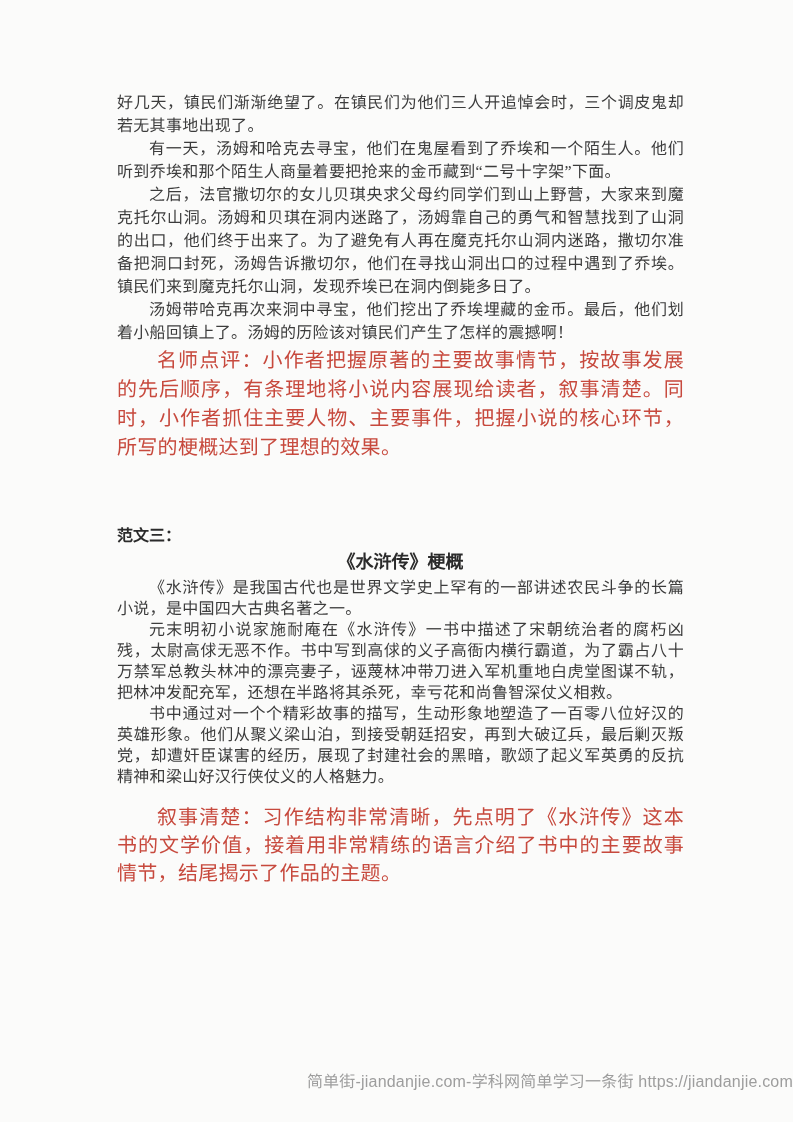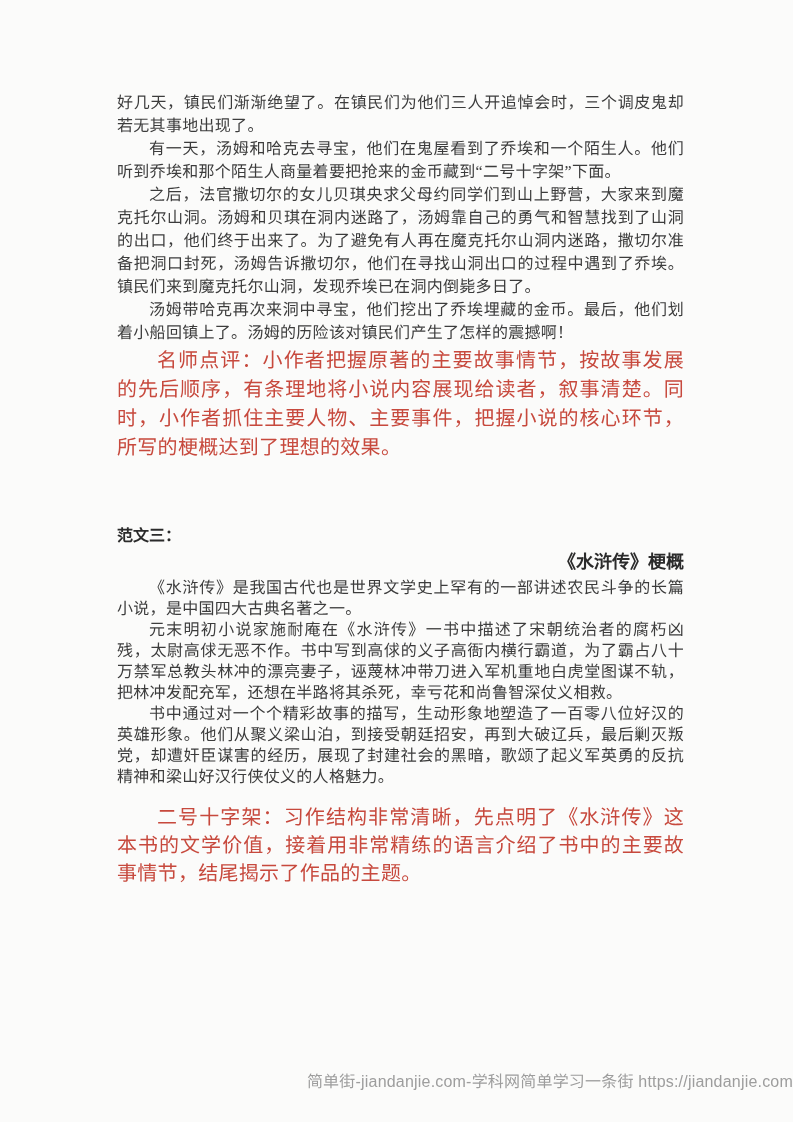--- a/index.html
+++ b/index.html
@@ -48,21 +48,21 @@
     font-size:16px;
     line-height:23px;
     font-weight:bold;
     color:var(--ink-strong);
   }
   .essay-title{
     margin:2px 0 0 0;
     font-size:18px;
     line-height:26px;
     font-weight:bold;
-    text-align:right;
+    text-align:center;
     color:var(--ink-strong);
   }
   .part2-paras .para{
     line-height:21px;
     margin-top:0;
   }
   .part2-paras{margin-top:2px;}
   .comment.second{
     margin-top:16px;
     line-height:28px;
@@ -93,19 +93,19 @@
     </section>
 
     <section>
       <h2 class="section-label">范文三：</h2>
       <h1 class="essay-title">《水浒传》梗概</h1>
       <div class="part2-paras">
         <p class="para">《水浒传》是我国古代也是世界文学史上罕有的一部讲述农民斗争的长篇小说，是中国四大古典名著之一。</p>
         <p class="para">元末明初小说家施耐庵在《水浒传》一书中描述了宋朝统治者的腐朽凶残，太尉高俅无恶不作。书中写到高俅的义子高衙内横行霸道，为了霸占八十万禁军总教头林冲的漂亮妻子，诬蔑林冲带刀进入军机重地白虎堂图谋不轨，把林冲发配充军，还想在半路将其杀死，幸亏花和尚鲁智深仗义相救。</p>
         <p class="para">书中通过对一个个精彩故事的描写，生动形象地塑造了一百零八位好汉的英雄形象。他们从聚义梁山泊，到接受朝廷招安，再到大破辽兵，最后剿灭叛党，却遭奸臣谋害的经历，展现了封建社会的黑暗，歌颂了起义军英勇的反抗精神和梁山好汉行侠仗义的人格魅力。</p>
       </div>
-      <p class="comment second">二号十字架：习作结构非常清晰，先点明了《水浒传》这本书的文学价值，接着用非常精练的语言介绍了书中的主要故事情节，结尾揭示了作品的主题。</p>
+      <p class="comment second">叙事清楚：习作结构非常清晰，先点明了《水浒传》这本书的文学价值，接着用非常精练的语言介绍了书中的主要故事情节，结尾揭示了作品的主题。</p>
     </section>
 
   </main>
 
   <footer class="watermark">简单街-jiandanjie.com-学科网简单学习一条街 https://jiandanjie.com</footer>
 </div>
 
 </body></html>

